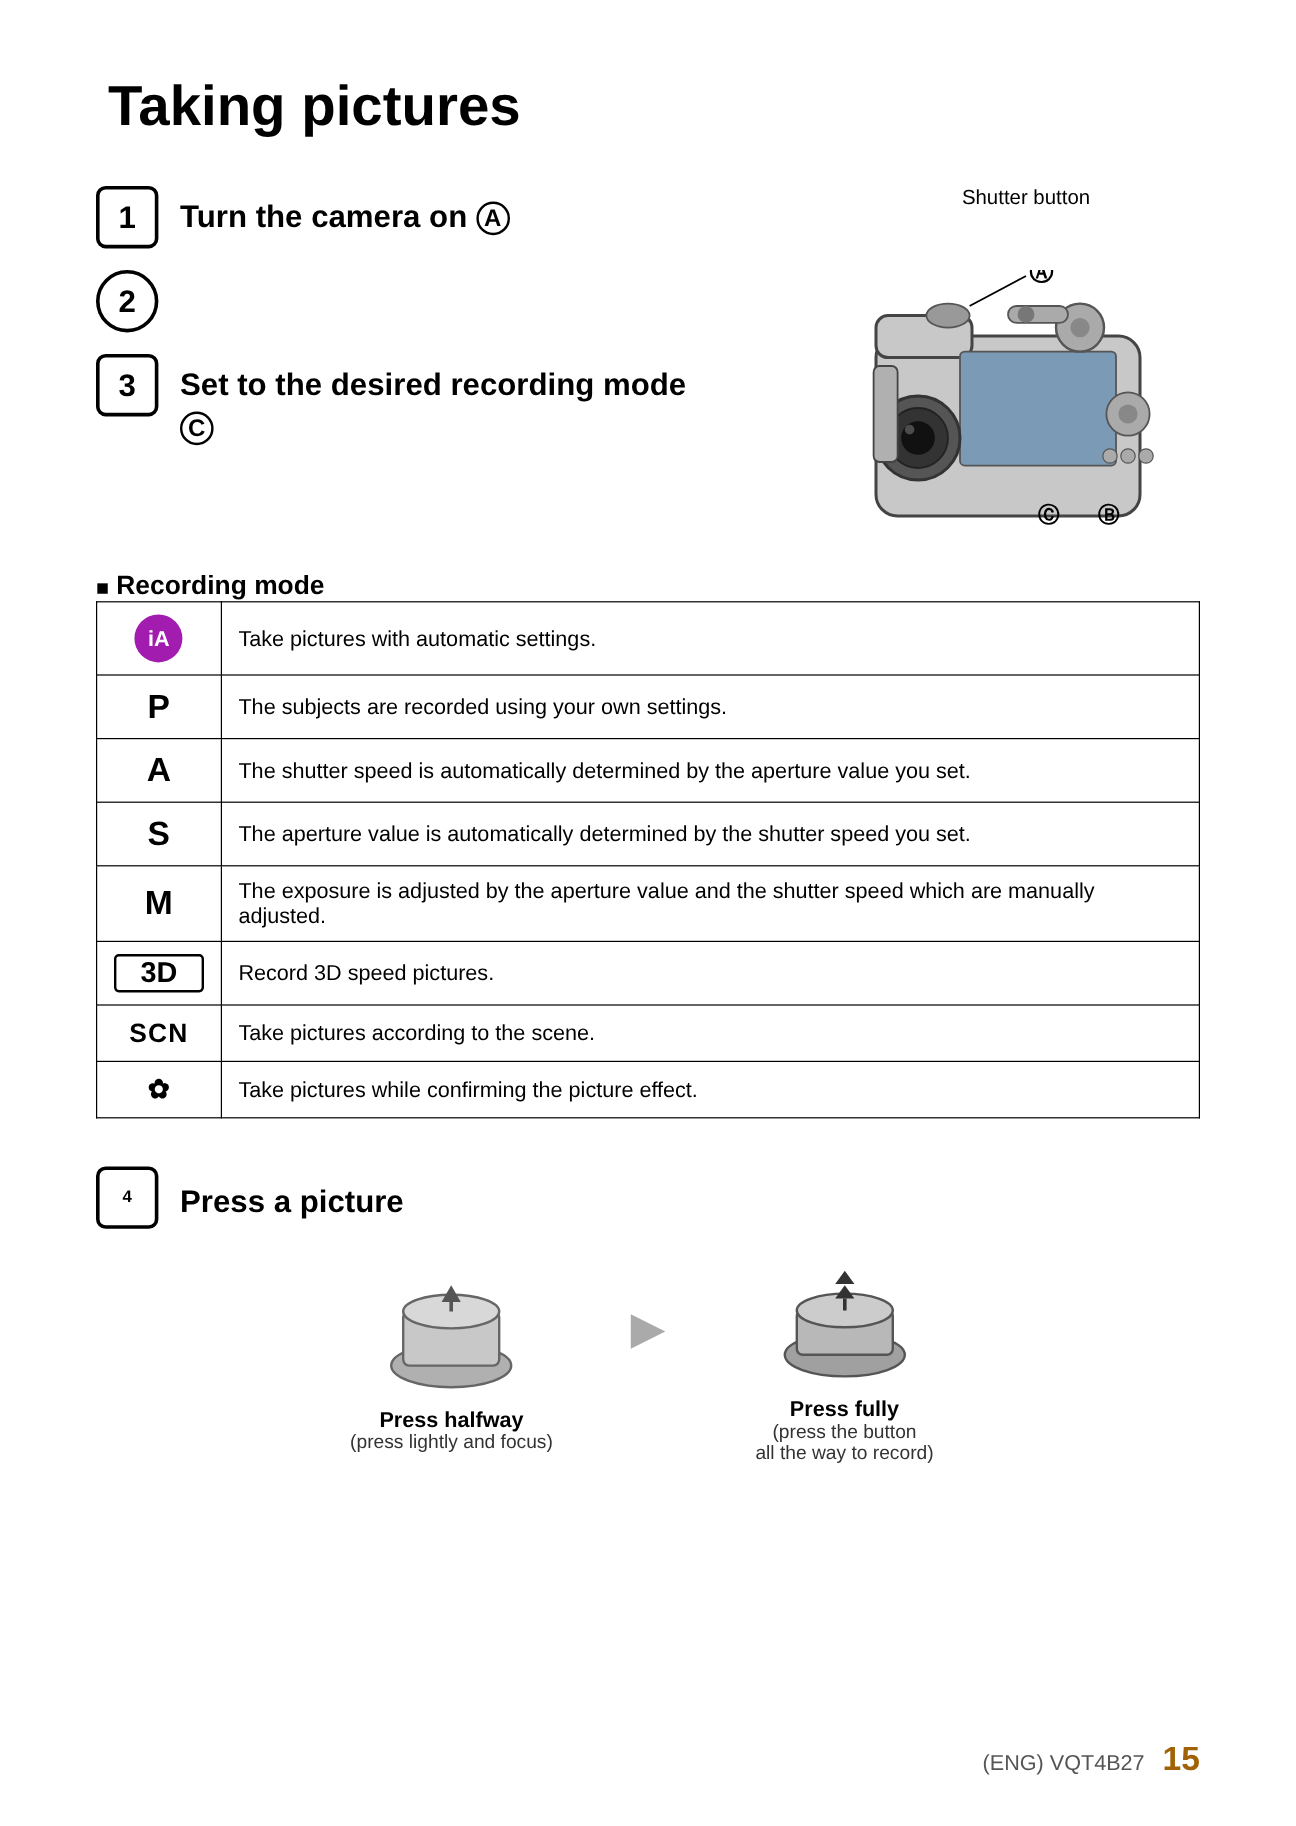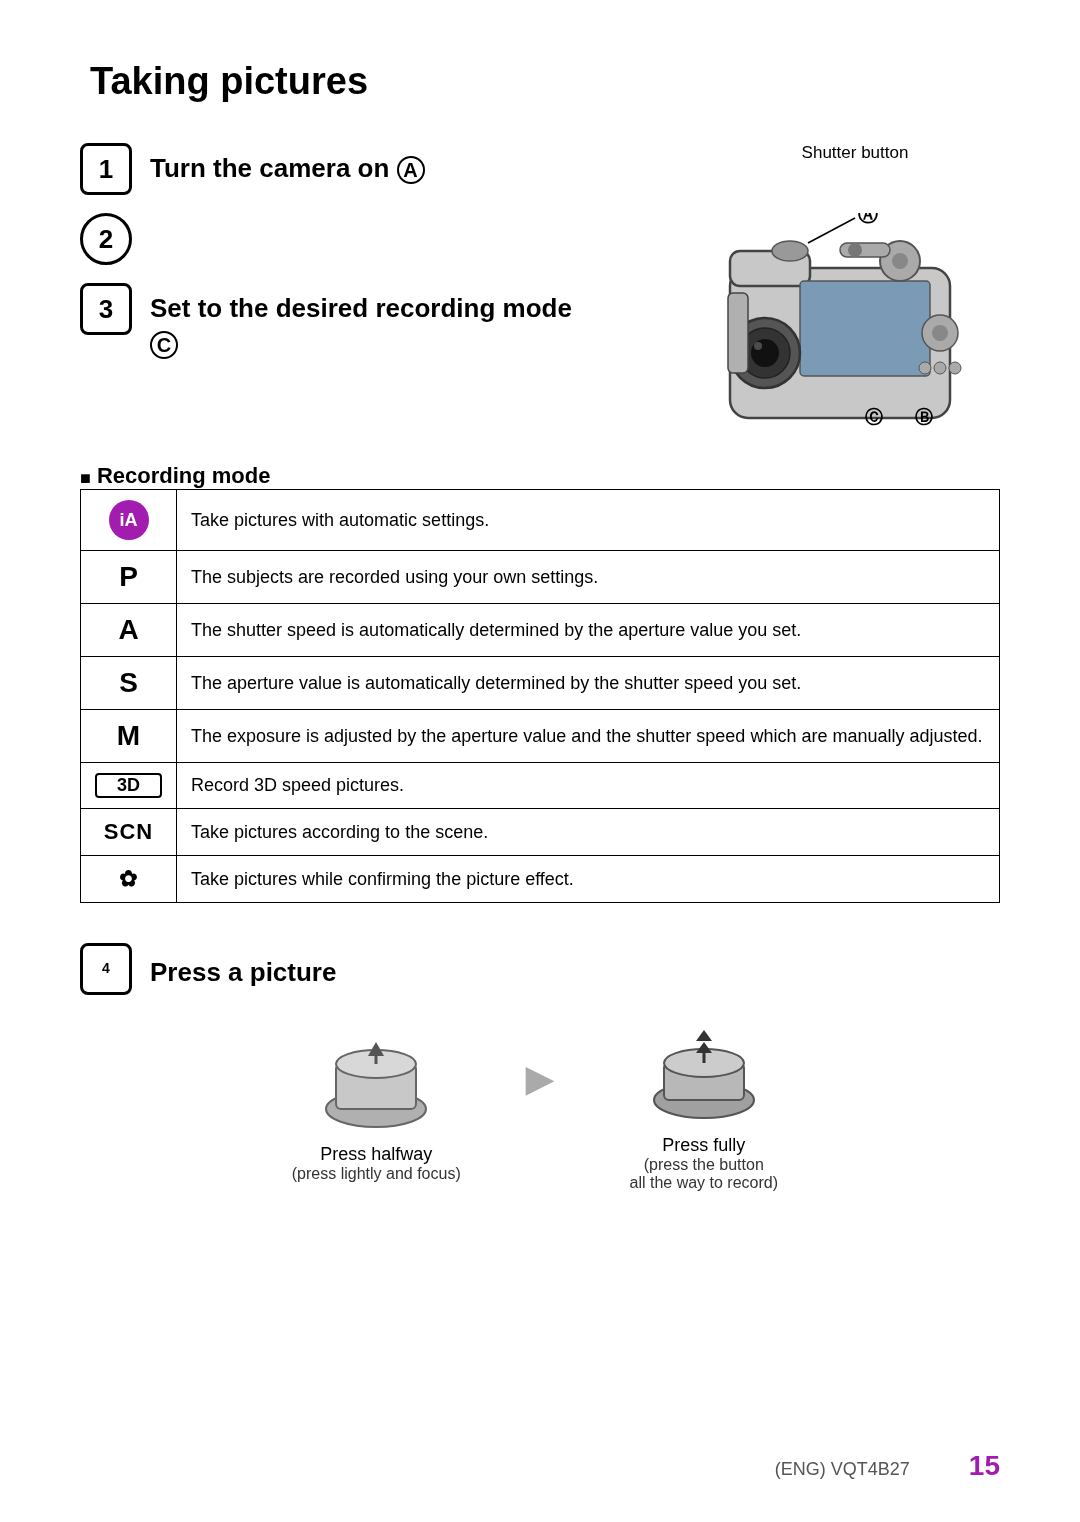--- a/index.html
+++ b/index.html
@@ -8,21 +8,21 @@
       min-height: 1522px;
       background: #ffffff;
       font-family: 'Arial', sans-serif;
       color: #000000;
       position: relative;
       padding: 60px 80px 60px 80px;
     }
 
     
     .page-title {
-      font-size: 38px;
+      font-size: 47px;
       font-weight: bold;
       margin-bottom: 40px;
       margin-left: 10px;
     }
 
     
     .step-row {
       display: flex;
       align-items: flex-start;
       margin-bottom: 18px;
@@ -141,21 +141,21 @@
       font-size: 18px;
       font-weight: bold;
     }
 
     
     .td-3d {
       display: inline-block;
       border: 2px solid #000;
       border-radius: 4px;
       padding: 0 20px;
-      font-size: 18px;
+      font-size: 24px;
       font-weight: bold;
     }
 
     
     .scn-badge {
       font-size: 22px;
       font-weight: bold;
       letter-spacing: 1px;
     }
 
@@ -202,43 +202,42 @@
       align-items: center;
       width: 220px;
     }
     .arrow-right {
       font-size: 48px;
       color: #aaa;
       margin-bottom: 60px;
     }
     .caption-main {
       font-size: 18px;
-      font-weight: normal;
+      font-weight: bold;
       text-align: center;
       margin-top: 10px;
     }
     .caption-sub {
       font-size: 16px;
       text-align: center;
       color: #333;
     }
 
     
     .page-footer {
       position: absolute;
       bottom: 40px;
       right: 80px;
       font-size: 18px;
       color: #555;
     }
     .page-number {
       font-size: 28px;
       font-weight: bold;
-      color: #a21caf;
-      margin-left: 44px;
+      color: #a16207;
     }
   </style>
 </head>
 <body>
 
 <h1 class="page-title">Taking pictures</h1>
 
 <div class="steps-and-camera">
   <div class="steps-col">
 

